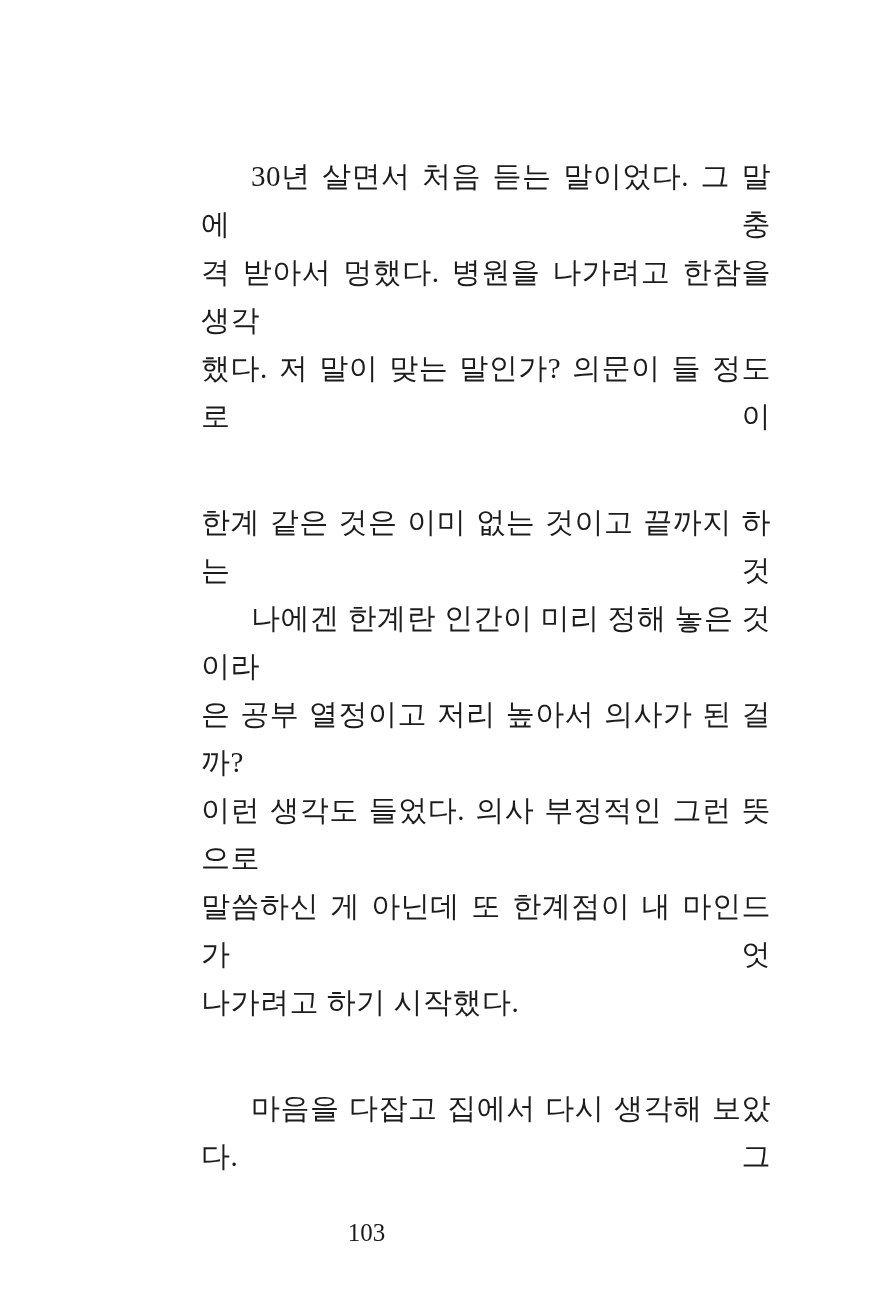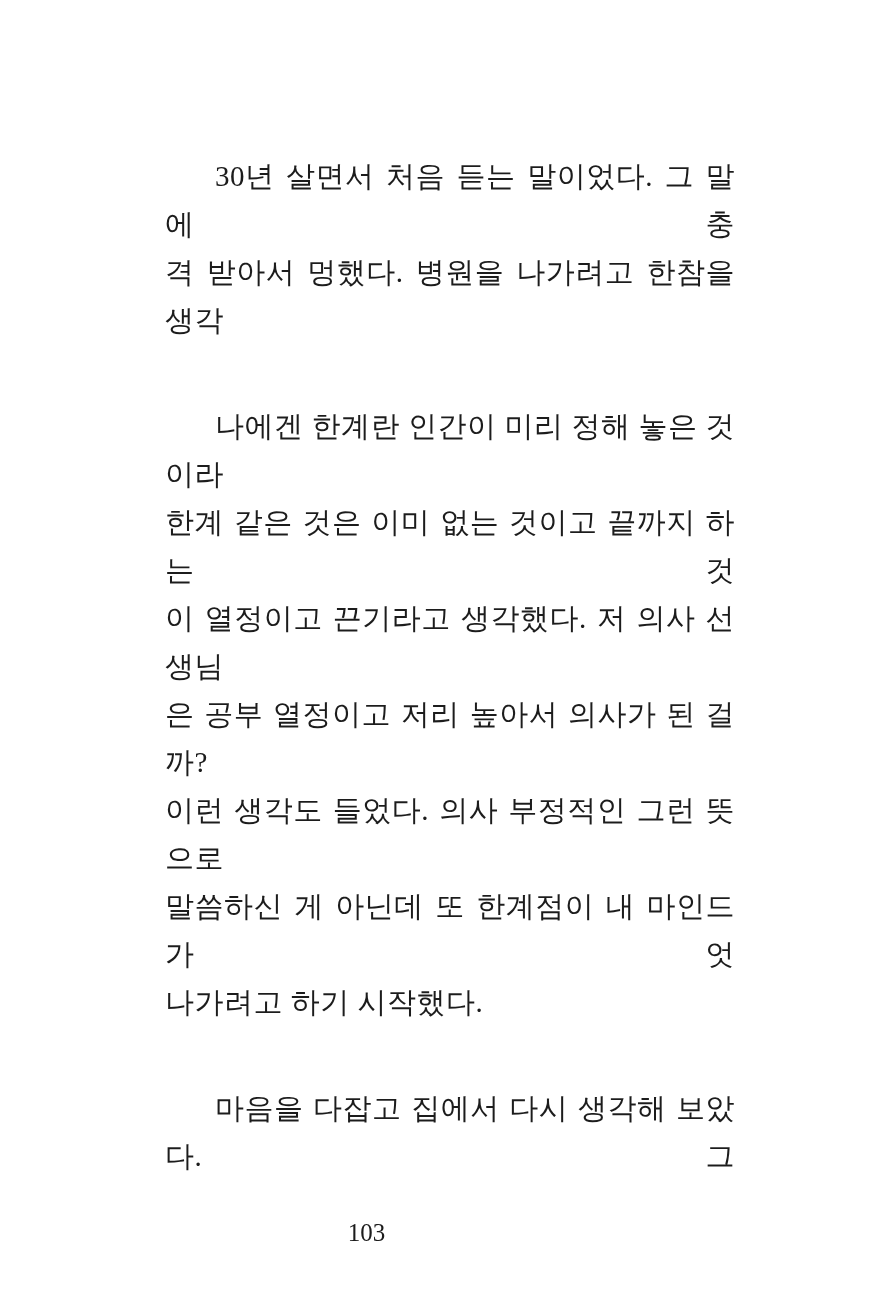--- a/index.html
+++ b/index.html
@@ -33,20 +33,21 @@
     line-height: 48px;
     white-space: nowrap;
     text-align: justify;
     text-align-last: justify;
     letter-spacing: 0.5px;
   }
   
   .line {
     white-space: normal;
     width: 100%;
+    margin-left: 36px;
   }
   .line.first {
     text-indent: 50px;
   }
   .line.last {
     text-align-last: left;
   }
   .page-number {
     position: absolute;
     left: 0;
@@ -59,25 +60,25 @@
   }
 </style>
 </head>
 <body>
 
 <div class="page">
   <div class="text-block" id="text-block">
       <div class="paragraph">
         <div class="line first">30년 살면서 처음 듣는 말이었다. 그 말에 충</div>
         <div class="line">격 받아서 멍했다. 병원을 나가려고 한참을 생각</div>
+        <div class="line">했다. 저 말이 맞는 말인가? 의문이 들 정도로 이</div>
       </div>
       <div class="paragraph">
+        <div class="line">한계 같은 것은 이미 없는 것이고 끝까지 하는 것</div>
         <div class="line first">나에겐 한계란 인간이 미리 정해 놓은 것이라</div>
-        <div class="line">한계 같은 것은 이미 없는 것이고 끝까지 하는 것</div>
-        <div class="line">이 열정이고 끈기라고 생각했다. 저 의사 선생님</div>
         <div class="line">은 공부 열정이고 저리 높아서 의사가 된 걸까?</div>
         <div class="line">이런 생각도 들었다. 의사 부정적인 그런 뜻으로</div>
         <div class="line">말씀하신 게 아닌데 또 한계점이 내 마인드가 엇</div>
         <div class="line last">나가려고 하기 시작했다.</div>
       </div>
       <div class="paragraph">
         <div class="line first">마음을 다잡고 집에서 다시 생각해 보았다. 그</div>
       </div>
     </div>
   <div class="page-number">103</div>

